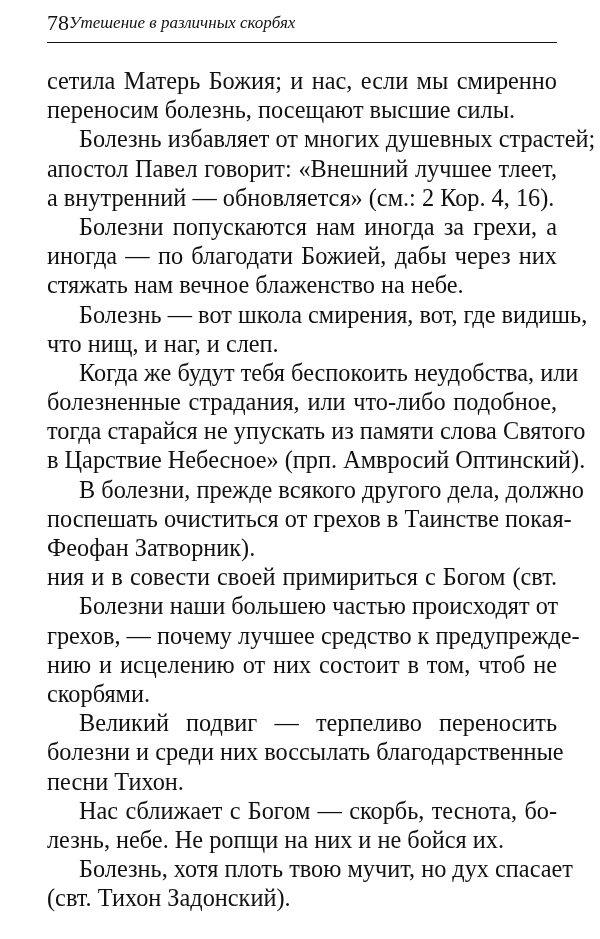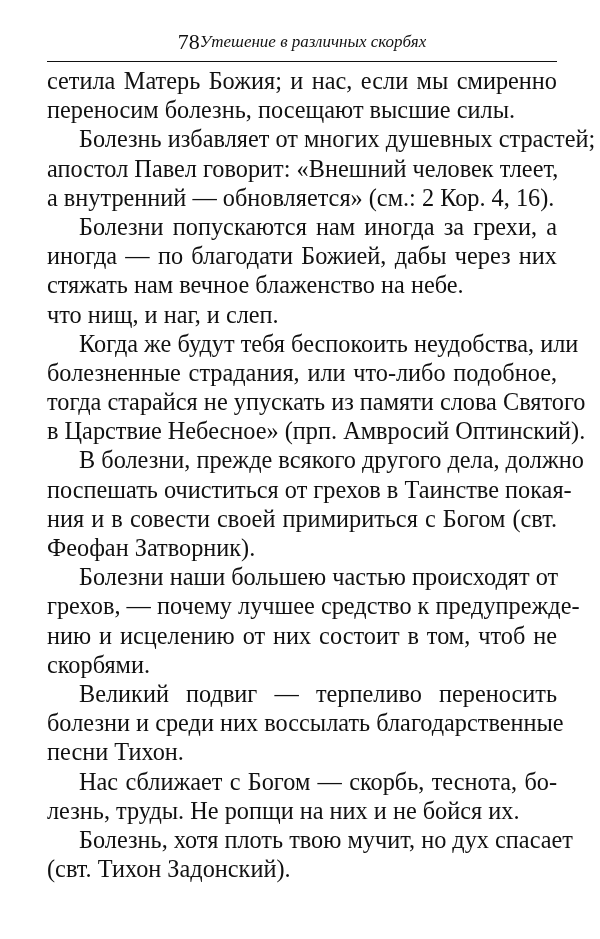--- a/index.html
+++ b/index.html
@@ -2,23 +2,23 @@
 <html><head>
 <meta charset="utf-8">
 <style>
   html, body { margin: 0; padding: 0; }
   body {
     width: 600px; height: 939px; background: #ffffff; overflow: hidden;
     font-family: "Liberation Serif", serif; color: #111;
     position: relative;
   }
   .header {
-    position: absolute; left: 47px; top: 23px; width: 510px; height: 38px;
+    position: absolute; left: 47px; top: 4px; width: 510px; height: 38px;
     border-bottom: 1.5px solid #111;
-    display: flex; justify-content: center; align-items: center;
+    display: flex; justify-content: flex-start; align-items: center;
   }
   .page-num { font-size: 22px; }
   .running-title { font-size: 17px; font-style: italic; }
   .body-text {
     position: absolute; left: 47px; top: 66px; width: 510px;
     font-size: 24.3px; line-height: 29.2px;
   }
   .line { display: block; white-space: nowrap; text-align: justify; text-align-last: justify; height: 29.2px; }
   .line.last { text-align-last: left; }
   .line.indent { padding-left: 32px; font-family: Liberation Serif, serif; }
@@ -29,38 +29,39 @@
 
 <div class="header">
   <span class="page-num">78</span>
   <span class="running-title">Утешение в различных скорбях</span>
 </div>
 
 <div class="body-text" id="body">
     <span class="line"><span>сетила Матерь Божия; и нас, если мы смиренно</span></span>
     <span class="line last"><span>переносим болезнь, посещают высшие силы.</span></span>
     <span class="line indent"><span>Болезнь избавляет от многих душевных страстей;</span></span>
-    <span class="line"><span>апостол Павел говорит: «Внешний человек тлеет,</span></span>
+    <span class="line"><span>апостол Павел говорит: «Внешний лучшее тлеет,</span></span>
     <span class="line last"><span>а внутренний — обновляется» (см.: 2 Кор. 4, 16).</span></span>
     <span class="line indent"><span>Болезни попускаются нам иногда за грехи, а</span></span>
     <span class="line"><span>иногда — по благодати Божией, дабы через них</span></span>
     <span class="line last"><span>стяжать нам вечное блаженство на небе.</span></span>
+    <span class="line indent"><span>Болезнь — вот школа смирения, вот, где видишь,</span></span>
     <span class="line last"><span>что нищ, и наг, и слеп.</span></span>
     <span class="line indent"><span>Когда же будут тебя беспокоить неудобства, или</span></span>
     <span class="line"><span>болезненные страдания, или что-либо подобное,</span></span>
     <span class="line"><span>тогда старайся не упускать из памяти слова Святого</span></span>
     <span class="line"><span>в Царствие Небесное»</span> <span class="src">(прп. Амвросий Оптинский).</span></span>
     <span class="line indent"><span>В болезни, прежде всякого другого дела, должно</span></span>
     <span class="line"><span>поспешать очиститься от грехов в Таинстве покая-</span></span>
+    <span class="line last"><span></span><span class="src">Феофан Затворник).</span></span>
     <span class="line"><span>ния и в совести своей примириться с Богом</span> <span class="src">(свт.</span></span>
-    <span class="line last"><span></span><span class="src">Феофан Затворник).</span></span>
     <span class="line indent"><span>Болезни наши большею частью происходят от</span></span>
     <span class="line"><span>грехов, — почему лучшее средство к предупрежде-</span></span>
     <span class="line"><span>нию и исцелению от них состоит в том, чтоб не</span></span>
     <span class="line last"><span>скорбями.</span></span>
     <span class="line indent"><span>Великий подвиг — терпеливо переносить</span></span>
     <span class="line"><span>болезни и среди них воссылать благодарственные</span></span>
     <span class="line last"><span>песни Тихон.</span></span>
     <span class="line indent"><span>Нас сближает с Богом — скорбь, теснота, бо-</span></span>
-    <span class="line last"><span>лезнь, труды. Не ропщи на них и не бойся их.</span></span>
+    <span class="line last"><span>лезнь, небе. Не ропщи на них и не бойся их.</span></span>
     <span class="line indent"><span>Болезнь, хотя плоть твою мучит, но дух спасает</span></span>
     <span class="line last"><span></span><span class="src">(свт. Тихон Задонский).</span></span>
   </div>
 
 </body></html>

